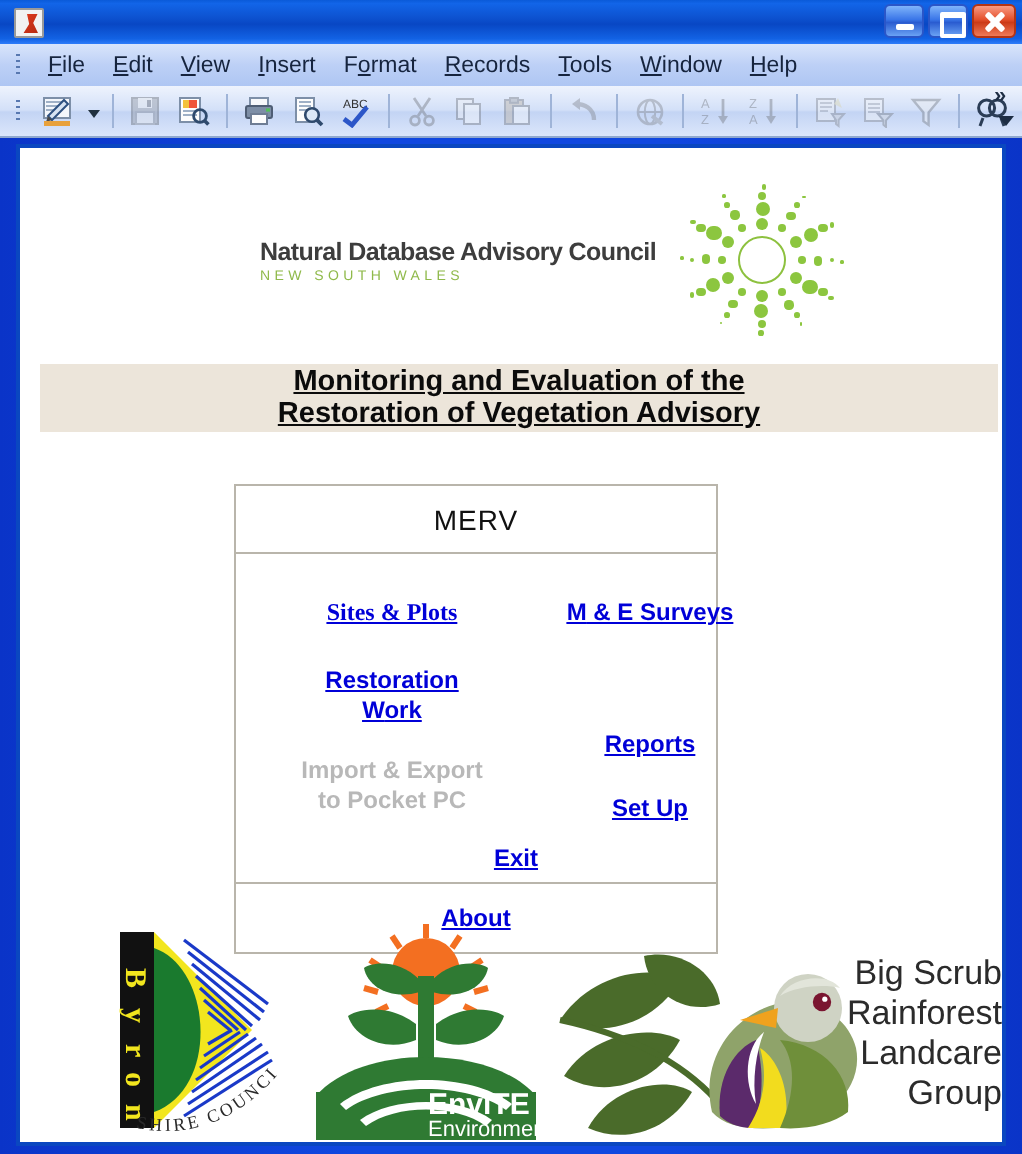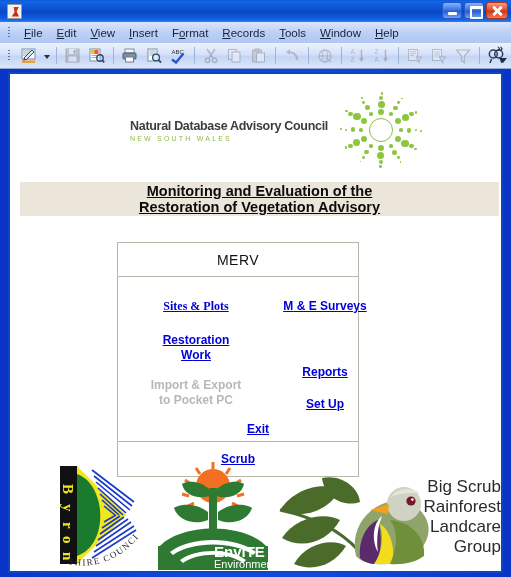--- a/index.html
+++ b/index.html
@@ -495,21 +495,21 @@
           </div>
 
           <div class="mlink" style="left:80px; top:145px; width:120px;">
             <span class="ln">E<u>x</u>it</span>
           </div>
 
         </div>
 
         <div class="merv-foot">
           <div class="mlink">
-            <span class="ln">Scrub</span>
+            <span class="ln">About</span>
           </div>
         </div>
       </div>
 
       <div class="logos">
 
         <div class="logo-byron">
           <svg viewBox="0 0 110 105" width="110" height="105">
             <polygon points="30,2 30,100 118,51" fill="#ffffff"></polygon>
             <rect x="30" y="2" width="17" height="98" fill="#111111"></rect>

